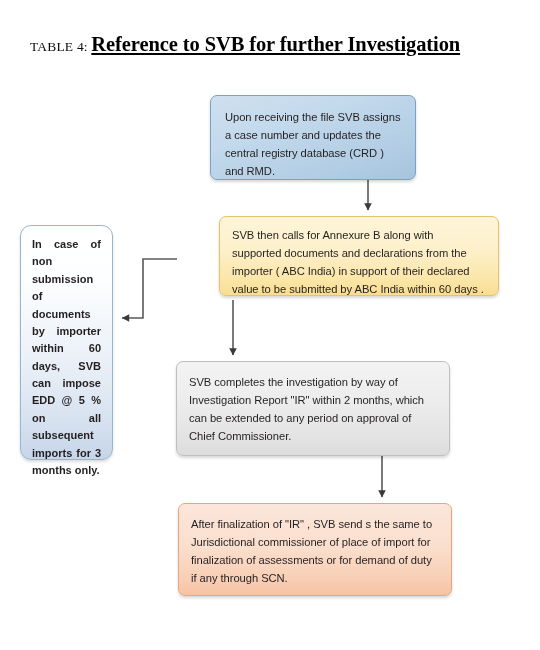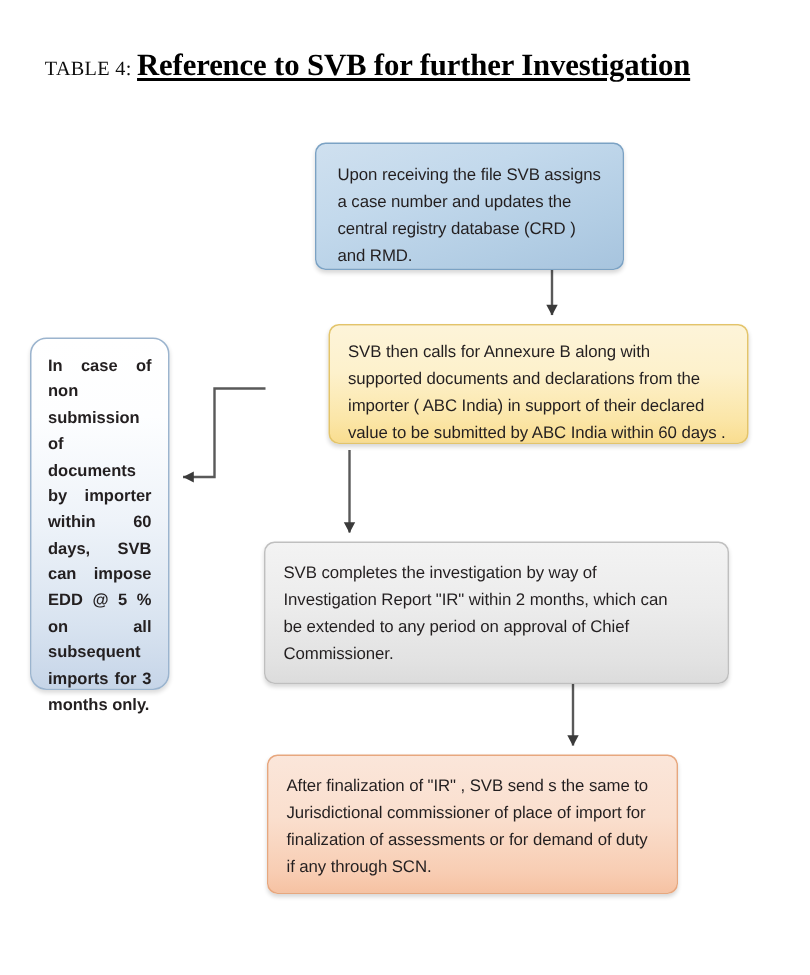--- a/index.html
+++ b/index.html
@@ -83,21 +83,21 @@
     padding: 9px 14px 8px 12px;
     border: 1px solid #e3c46a;
     background: linear-gradient(180deg, #fdf4d9 0%, #fdf1cc 40%, #fbe6a8 80%, #f9dd90 100%);
     margin-left: 42px;
   }
 
   
   #box-investigation {
     left: 176px;
     top: 361px;
-    width: 310px;
+    width: 274px;
     height: 95px;
     padding: 11px 25px 8px 12px;
     border: 1px solid #bfbfbf;
     background: linear-gradient(180deg, #f3f3f3 0%, #ececec 45%, #e2e2e2 85%, #dcdcdc 100%);
   }
 
   
   #box-finalization {
     left: 178px;
     top: 503px;

